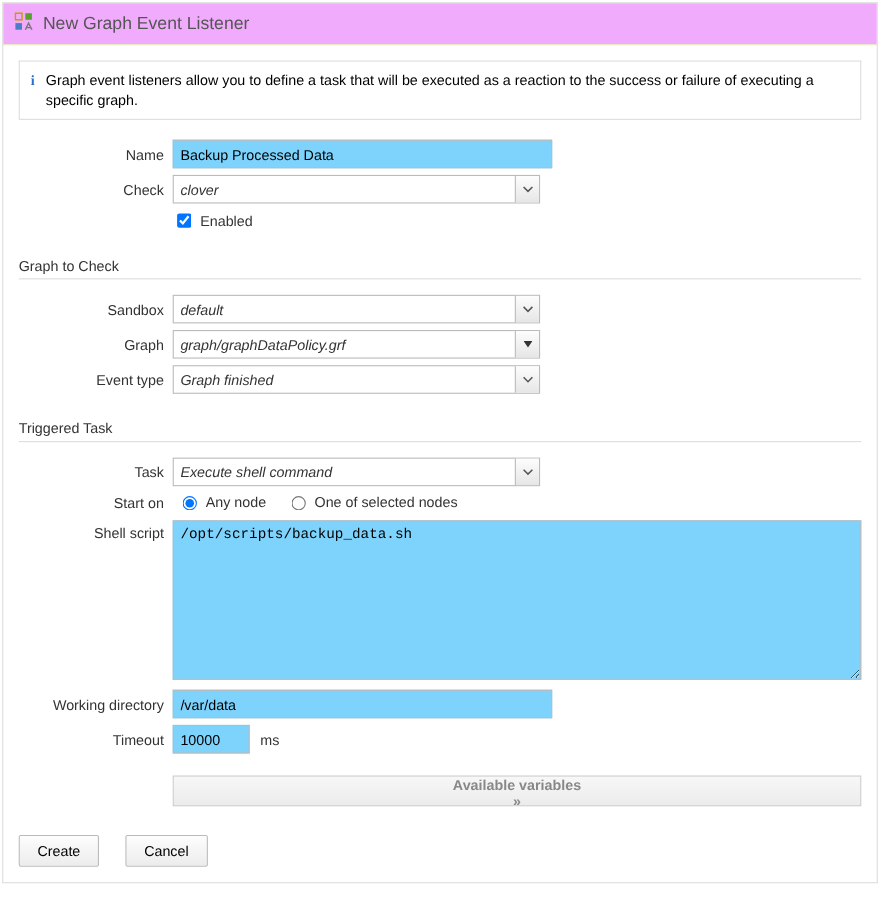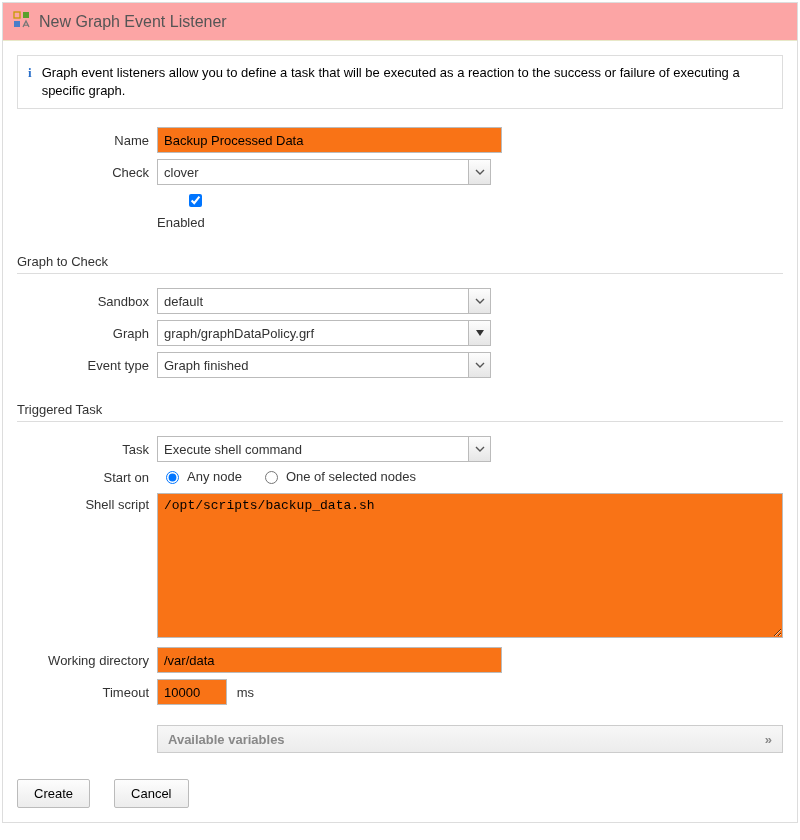--- a/index.html
+++ b/index.html
@@ -9,21 +9,21 @@
     font-size: 13px;
     color: #333;
     background: #fff;
     width: 800px;
   }
   .outer {
     border: 1px solid #ddd;
     margin: 2px;
   }
   .titlebar {
-    background: #fca5a5;
+    background: #f0abfc;
     border-bottom: 1px solid #e8e8c8;
     padding: 8px 10px;
     display: flex;
     align-items: center;
     gap: 8px;
   }
   .titlebar .title {
     font-size: 16px;
     color: #555;
     font-weight: 400;
@@ -62,21 +62,21 @@
     padding-right: 8px;
     color: #333;
   }
   .row .field { flex: 0 0 auto; }
   .row .field.wide { flex: 1 1 auto; }
   input[type=text], textarea {
     border: 1px solid #bbb;
     padding: 4px 6px;
     font-size: 13px;
     font-family: inherit;
-    background: #f97316;
+    background: #7dd3fc;
   }
   textarea {
     font-family: "Courier New", monospace;
     width: 100%;
     resize: both;
   }
   .txt-md  { width: 345px; height: 26px; }
   .txt-sm  { width: 70px; height: 26px; }
   .selectish {
     display: inline-flex;
@@ -84,20 +84,21 @@
     height: 26px;
     border: 1px solid #bbb;
     background: #fff;
     vertical-align: middle;
   }
   .selectish .val {
     padding: 4px 6px;
     width: 310px;
     display: flex;
     align-items: center;
+    font-style: italic;
   }
   .selectish .btn {
     width: 22px;
     background: linear-gradient(#fdfdfd,#e6e6e6);
     border-left: 1px solid #bbb;
     display: flex;
     align-items: center;
     justify-content: center;
     cursor: pointer;
   }
@@ -117,36 +118,36 @@
     padding-left: 4px;
   }
   .radio-group label {
     display: inline-flex;
     align-items: center;
     gap: 5px;
     cursor: pointer;
   }
   .chk {
     display: inline-flex;
-    align-items: flex-end;
+    align-items: center;
     gap: 5px;
-    flex-direction: column;
   }
   .available {
     margin-top: 14px;
     background: linear-gradient(#f7f7f7,#ececec);
     border: 1px solid #ccc;
     height: 28px;
     display: flex;
     align-items: center;
     justify-content: space-between;
     padding: 0 10px;
     color: #888;
     font-weight: bold;
     cursor: pointer;
+    flex-direction: column;
   }
   .available .chev {
     color: #888;
     font-size: 13px;
   }
   .footer {
     display: flex;
     gap: 24px;
     padding-top: 20px;
   }

